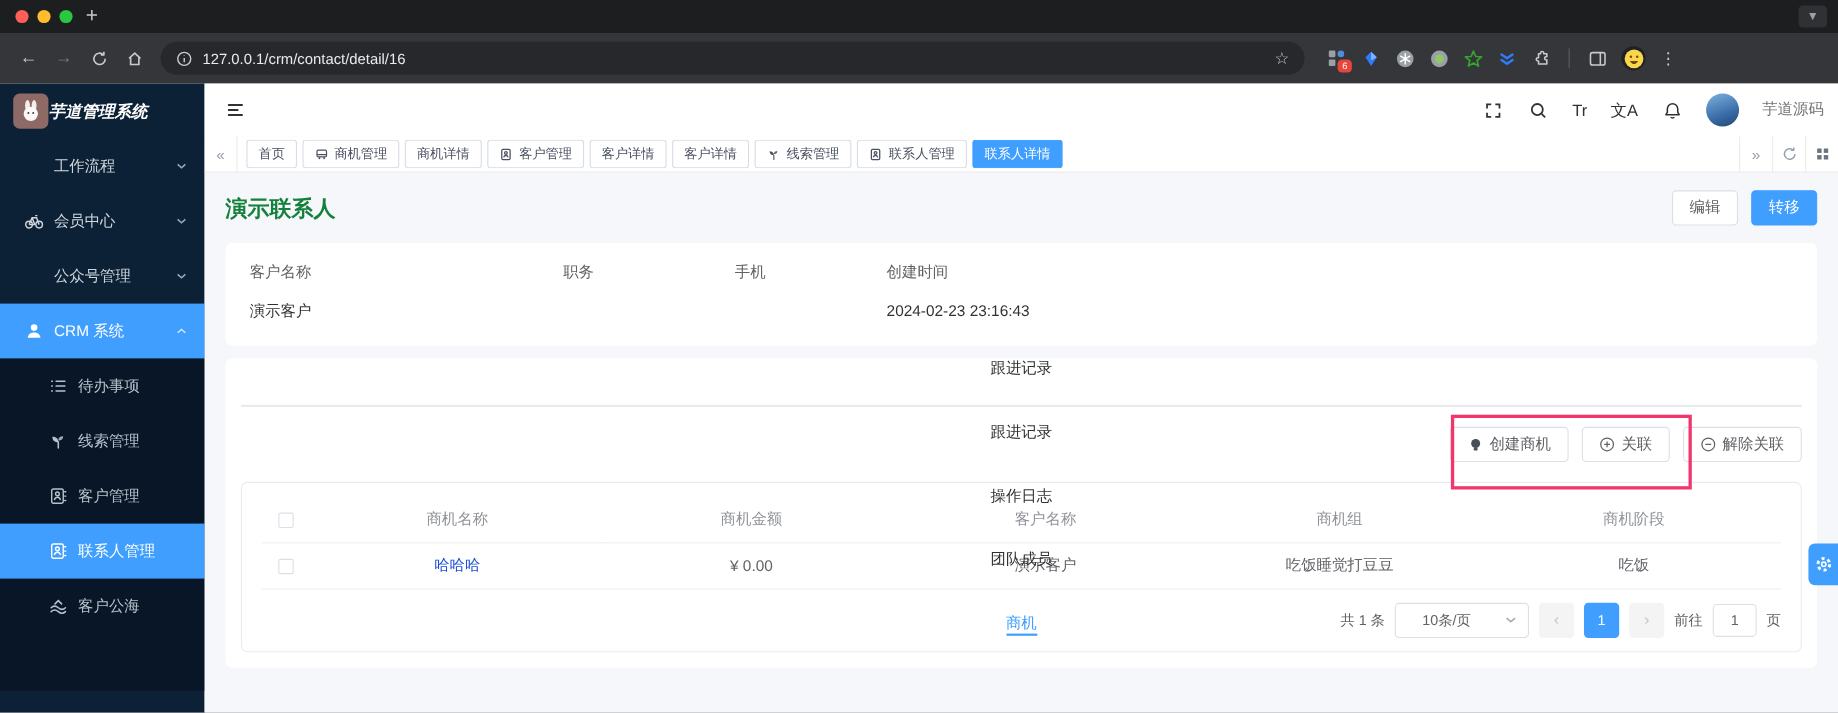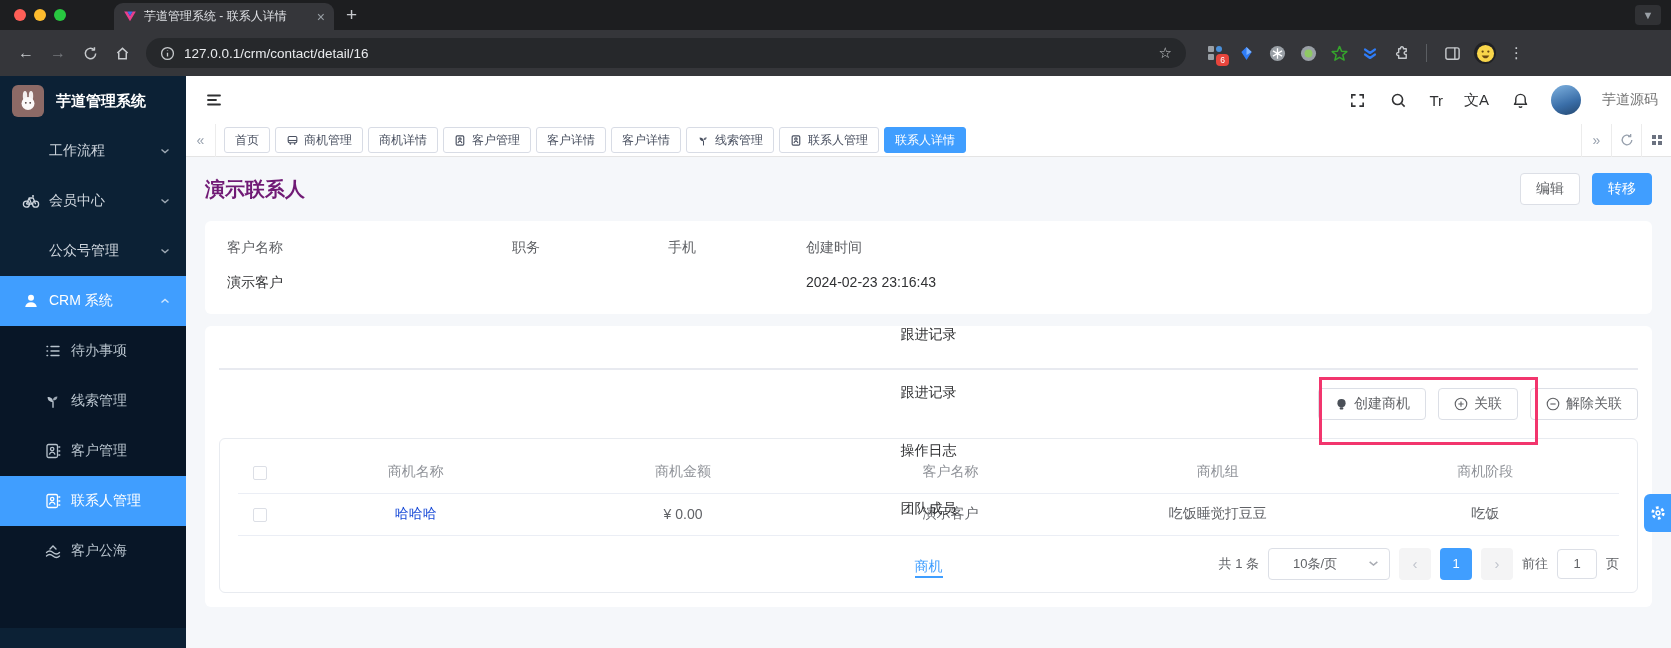--- a/index.html
+++ b/index.html
@@ -31,21 +31,21 @@
   .ext { position:relative; width:18px; height:18px; display:flex; align-items:center; justify-content:center; }
   .badge { position:absolute; right:-5px; bottom:-4px; min-width:13px; height:12px; padding:0 3px; border-radius:4px;
     background:#e8453c; color:#fff; font-size:8.5px; line-height:12px; text-align:center; }
   .vdiv { width:1px; height:18px; background:#5b5e62; margin:0 3px; }
   .emoji-av { width:22px; height:22px; border-radius:50%; background:#202124; display:flex; align-items:center; justify-content:center; }
   .dots3 { color:#c7cacd; font-size:15px; letter-spacing:0; }
 
   
   .app { display:flex; height:572px; }
   .sidebar { width:186px; background:#0c2135; color:#cfd6de; flex:0 0 186px; }
-  .logo-row { height:50px; display:flex; align-items:center; padding-left:12px; gap:12px; }
+  .logo-row { height:50px; display:flex; align-items:center; padding-left:12px; gap:0;font-style:italic; }
   .logo-img { width:32px; height:32px; border-radius:6px; background:#8d6a66; display:flex; align-items:center; justify-content:center; }
   .logo-title { color:#fff; font-size:15px; font-weight:bold; }
   .menu-item { height:50px; display:flex; align-items:center; padding:0 16px 0 22px; font-size:14px; cursor:pointer; }
   .menu-item .mi-icon { width:18px; height:18px; margin-right:9px; flex:0 0 18px; }
   .menu-item.indent { padding-left:49px; }
   .menu-item .chev { margin-left:auto; opacity:.75; }
   .menu-item.active-parent { background:#409eff; color:#fff; }
   .submenu { background:#081627; }
   .submenu .menu-item { padding-left:44px; color:#b7c2cc; }
   .submenu .menu-item.active { background:#409eff; color:#fff; }
@@ -63,21 +63,21 @@
   .tb-side.l { border-right:1px solid #ececec; }
   .tb-side.r { border-left:1px solid #ececec; }
   .tags-wrap { flex:1; display:flex; align-items:center; gap:5px; padding:0 8px; overflow:hidden; }
   .tag { height:26px; border:1px solid #d8dce5; background:#fff; color:#495060; font-size:12px; border-radius:3px;
     display:flex; align-items:center; padding:0 10px; gap:5px; white-space:nowrap; }
   .tag .tg-ic { width:13px; height:13px; }
   .tag.active { background:#409eff; border-color:#409eff; color:#fff; }
 
   .content { flex:1; padding:16px 19px 0; background:#f5f7fa; min-width:0; }
   .page-hdr { display:flex; align-items:center; margin-bottom:16px; }
-  .page-title { font-size:20px; font-weight:bold; color:#701a75; }
+  .page-title { font-size:20px; font-weight:bold; color:#15803d; }
   .page-hdr .actions { margin-left:auto; display:flex; gap:12px; }
   .btn { height:32px; padding:0 15px; border:1px solid #dcdfe6; border-radius:4px; background:#fff; color:#606266;
     font-size:14px; display:inline-flex; align-items:center; gap:6px; cursor:pointer; }
   .btn.primary { background:#409eff; border-color:#409eff; color:#fff; }
   .btn .b-ic { width:14px; height:14px; display:flex; align-items:center; justify-content:center; }
 
   .card { background:#fff; border-radius:6px; }
   .info-card { padding:18px 22px 22px; }
   .info-grid { display:grid; grid-template-columns:285px 156px 138px 1fr; row-gap:17px; }
   .info-label { font-size:14px; color:#606266; }
@@ -117,30 +117,20 @@
 </head>
 <body>
 
 <div class="screen">
 
   <div class="tabstrip">
     <div class="traffic">
       <span class="tl r"></span>
       <span class="tl y"></span>
       <span class="tl g"></span>
-    </div>
-    <div class="chrome-tab">
-      <span>
-        <svg width="14" height="14" viewBox="0 0 18 18">
-          <polygon points="1.5,2 9,14.5 16.5,2 12.4,2 9,7.8 5.6,2" fill="#e83e8c"></polygon>
-          <polygon points="5.6,2 9,7.8 12.4,2" fill="#3a6df0"></polygon>
-        </svg>
-      </span>
-      <span class="title">芋道管理系统 - 联系人详情</span>
-      <span class="close">×</span>
     </div>
     <span class="newtab">+</span>
     <span class="win-chev">▼</span>
   </div>
 
   <div class="btoolbar">
     <span class="nav-ic">←</span>
     <span class="nav-ic dim">→</span>
     <span class="nav-ic">
       <svg width="15" height="15" viewBox="0 0 16 16" fill="none" stroke="#c7cacd" stroke-width="1.6">

